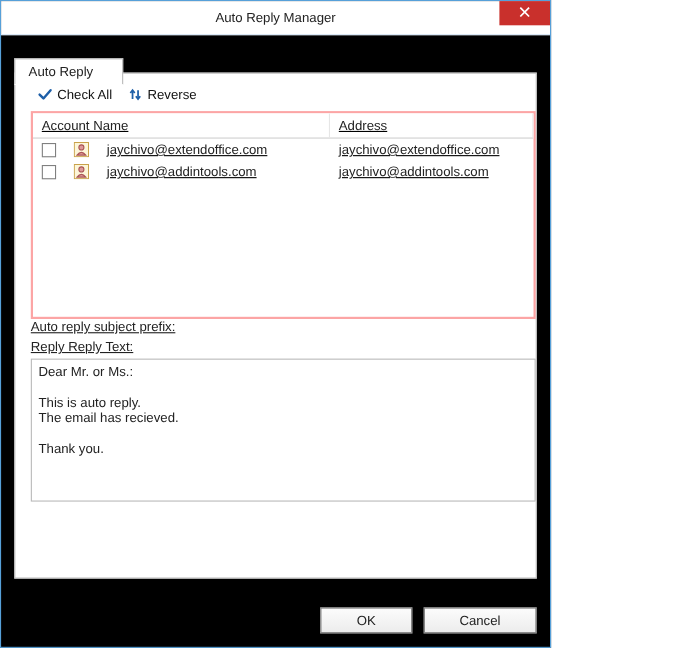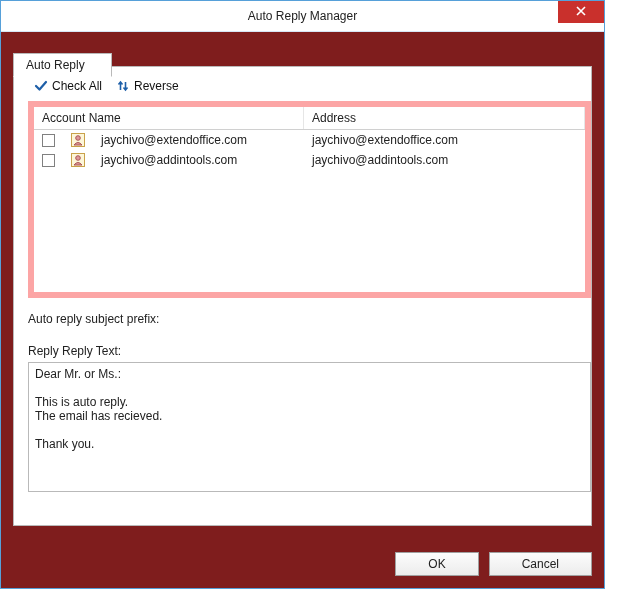--- a/index.html
+++ b/index.html
@@ -4,24 +4,24 @@
 <style>
   html, body {
     margin: 0; padding: 0;
     width: 633px; height: 589px;
     font-family: "Segoe UI", Tahoma, sans-serif;
     font-size: 12px;
     background: #fff;
     overflow: hidden;
   }
   .window {
-    width: 605px; height: 589px;
+    width: 501px; height: 589px;
     border: 1px solid #56a0d9;
     box-sizing: border-box;
-    background: #7f1d1d;
+    background: #000000;
     display: flex;
     flex-direction: column;
   }
   .titlebar {
     height: 30px;
     background: #fff;
     border-bottom: 1px solid #d6e6f5;
     position: relative;
     display: flex;
     align-items: center;
@@ -79,23 +79,24 @@
   }
   .tool-link {
     display: inline-flex;
     align-items: center;
     gap: 4px;
     color: #111;
     font-size: 12px;
   }
   .tool-link .ico { width: 14px; height: 14px; display: inline-flex; align-items: center; justify-content: center; }
   .list-box {
-    border: 6px solid #fca5a5;
+    border: 2px solid #fca5a5;
     height: 185px;
     overflow: hidden;
+    text-decoration: underline;
   }
   .list-header {
     display: flex;
     background: #fff;
     border-bottom: 1px solid #d0d0d0;
   }
   .list-header .col {
     padding: 4px 8px;
     color: #222;
     font-size: 12px;
@@ -127,24 +128,24 @@
     background: #fff;
     box-sizing: border-box;
     flex-shrink: 0;
   }
   .person-ico {
     width: 14px; height: 14px;
     flex-shrink: 0;
     display: inline-flex; align-items: center; justify-content: center;
   }
   .field-label {
-    margin-top: 14px;
     margin-bottom: 4px;
     font-size: 12px;
     color: #222;
+    text-decoration: underline;
   }
   .text-input {
     border: 1px solid #b9b9b9;
     height: 22px;
     box-sizing: border-box;
     padding: 2px 6px;
     font-size: 12px;
     color: #222;
     font-family: inherit;
     width: 100%;

